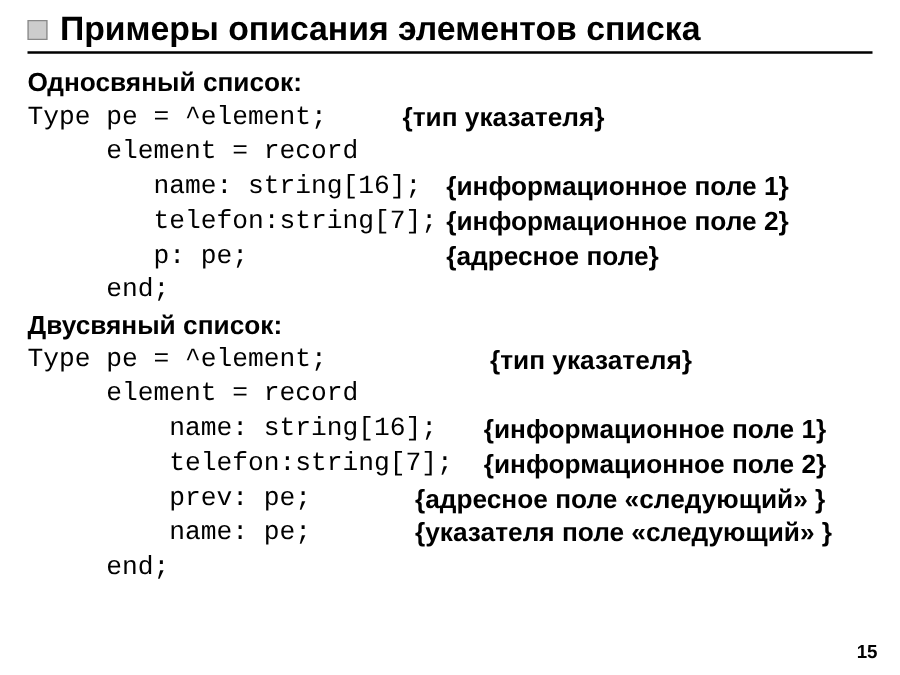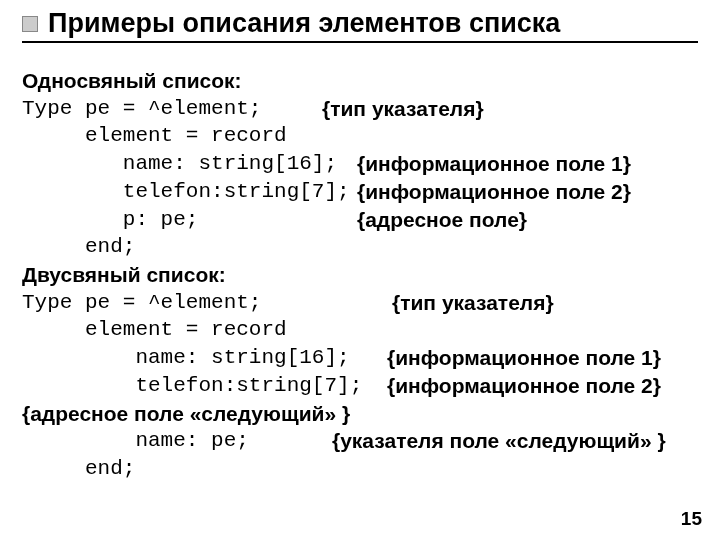--- a/index.html
+++ b/index.html
@@ -12,21 +12,21 @@
     color: #000;
     position: relative;
     overflow: hidden;
   }
   .slide {
     padding: 8px 22px 0 22px;
   }
   .title {
     font-size: 27px;
     font-weight: bold;
-    margin: 0 0 24px 0;
+    margin: 0 0 10px 0;
     border-bottom: 2px solid #000;
     padding-bottom: 2px;
     display: flex;
     align-items: center;
   }
   .title-marker {
     width: 14px;
     height: 14px;
     background: #ccc;
     border: 1px solid #888;
@@ -46,21 +46,21 @@
     font-weight: normal;
   }
   .cmt {
     font-family: Arial, sans-serif;
     font-weight: bold;
   }
   .pagenum {
     position: absolute;
     right: 18px;
     bottom: 10px;
-    font-size: 19px;
+    font-size: 15px;
     font-weight: bold;
     margin-top: 12px;
   }
 </style>
 </head>
 <body>
 
 <div class="slide">
   <div class="title">
     <span class="title-marker"></span>
@@ -99,20 +99,21 @@
     <div class="row"><span class="mono">     element = record</span></div>
     <div class="row">
       <span class="mono" style="width:365px">         name: string[16];</span>
       <span class="cmt">{информационное поле 1}</span>
     </div>
     <div class="row">
       <span class="mono" style="width:365px">         telefon:string[7];</span>
       <span class="cmt">{информационное поле 2}</span>
     </div>
     <div class="row">
+      <span class="mono" style="width:310px">         prev: pe;</span>
       <span class="cmt">{адресное поле «следующий» }</span>
     </div>
     <div class="row">
       <span class="mono" style="width:310px">         name: pe;</span>
       <span class="cmt">{указателя поле «следующий» }</span>
     </div>
     <div class="row"><span class="mono">     end;</span></div>
 
   </div>
 </div>

